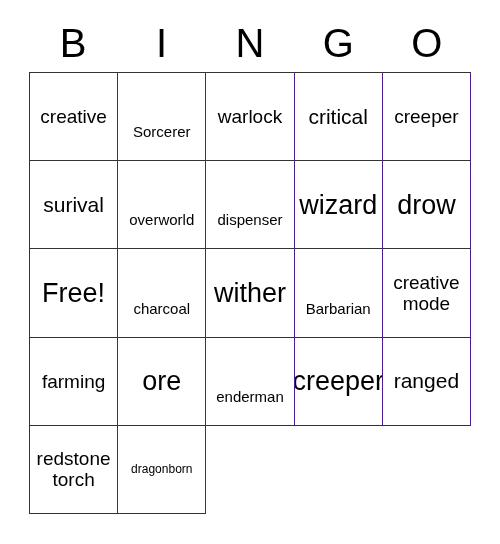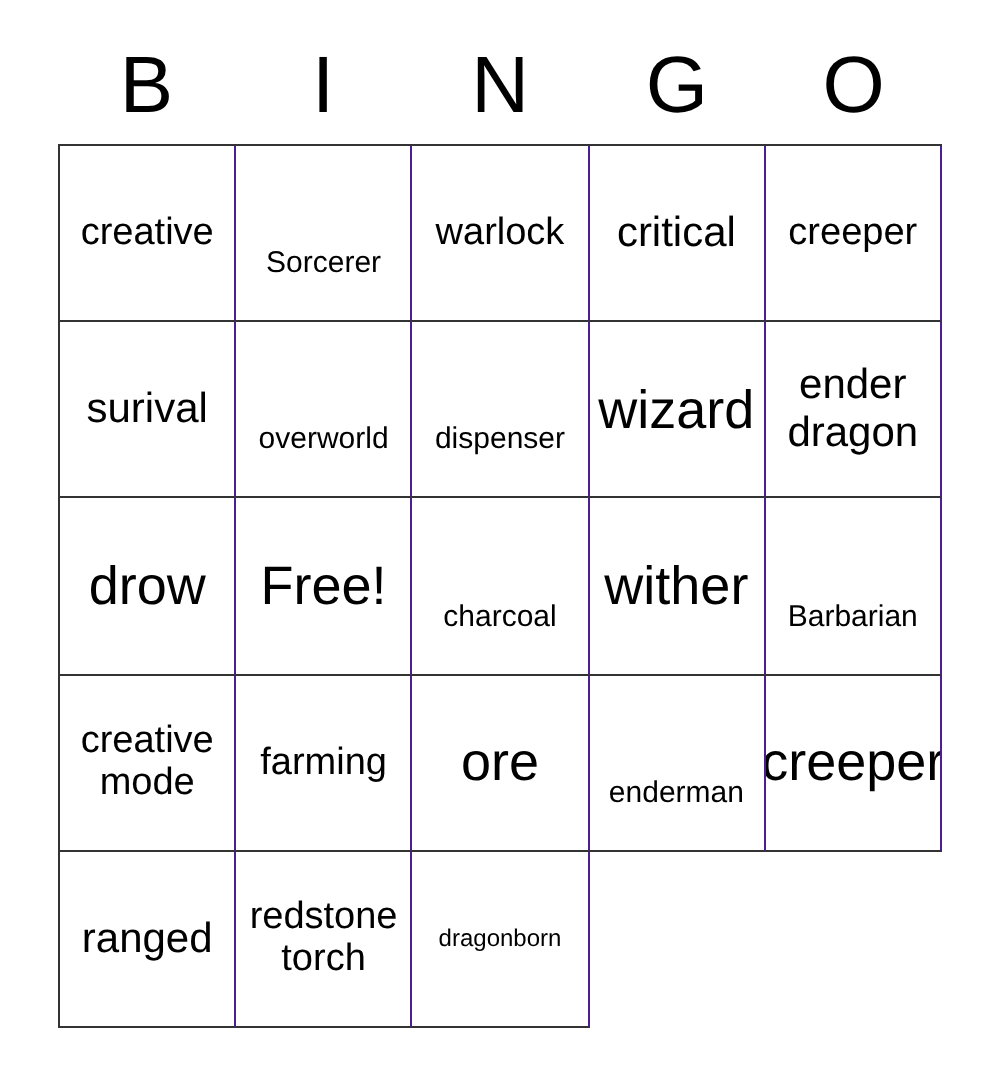--- a/index.html
+++ b/index.html
@@ -113,24 +113,20 @@
       </div>
       <div class="cell fs-sm">
         <span class="cell-text">overworld</span>
       </div>
       <div class="cell fs-sm">
         <span class="cell-text">dispenser</span>
       </div>
       <div class="cell fs-xl">
         <span class="cell-text">wizard</span>
       </div>
-      <div class="cell fs-lg">
-        <span class="cell-text">ender
-dragon</span>
-      </div>
       <div class="cell fs-xxl">
         <span class="cell-text">drow</span>
       </div>
       <div class="cell fs-xxl">
         <span class="cell-text">Free!</span>
       </div>
       <div class="cell fs-sm">
         <span class="cell-text">charcoal</span>
       </div>
       <div class="cell fs-xl">

